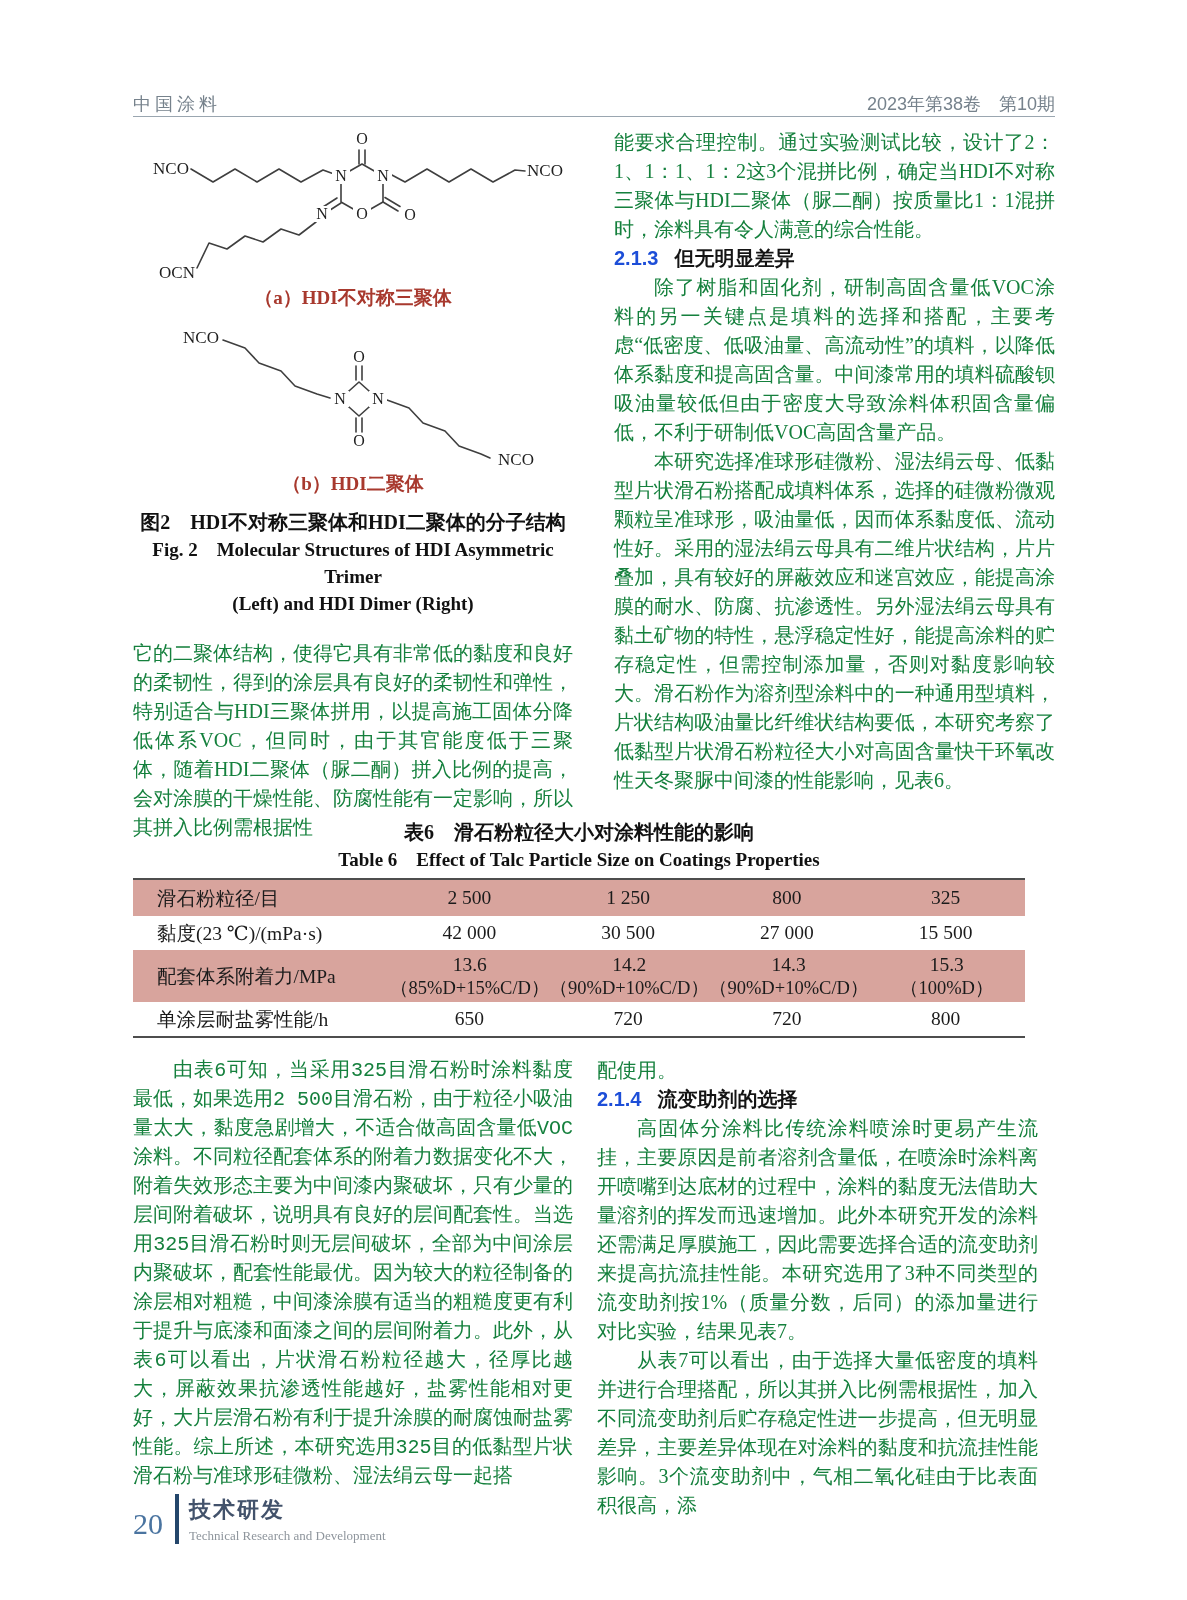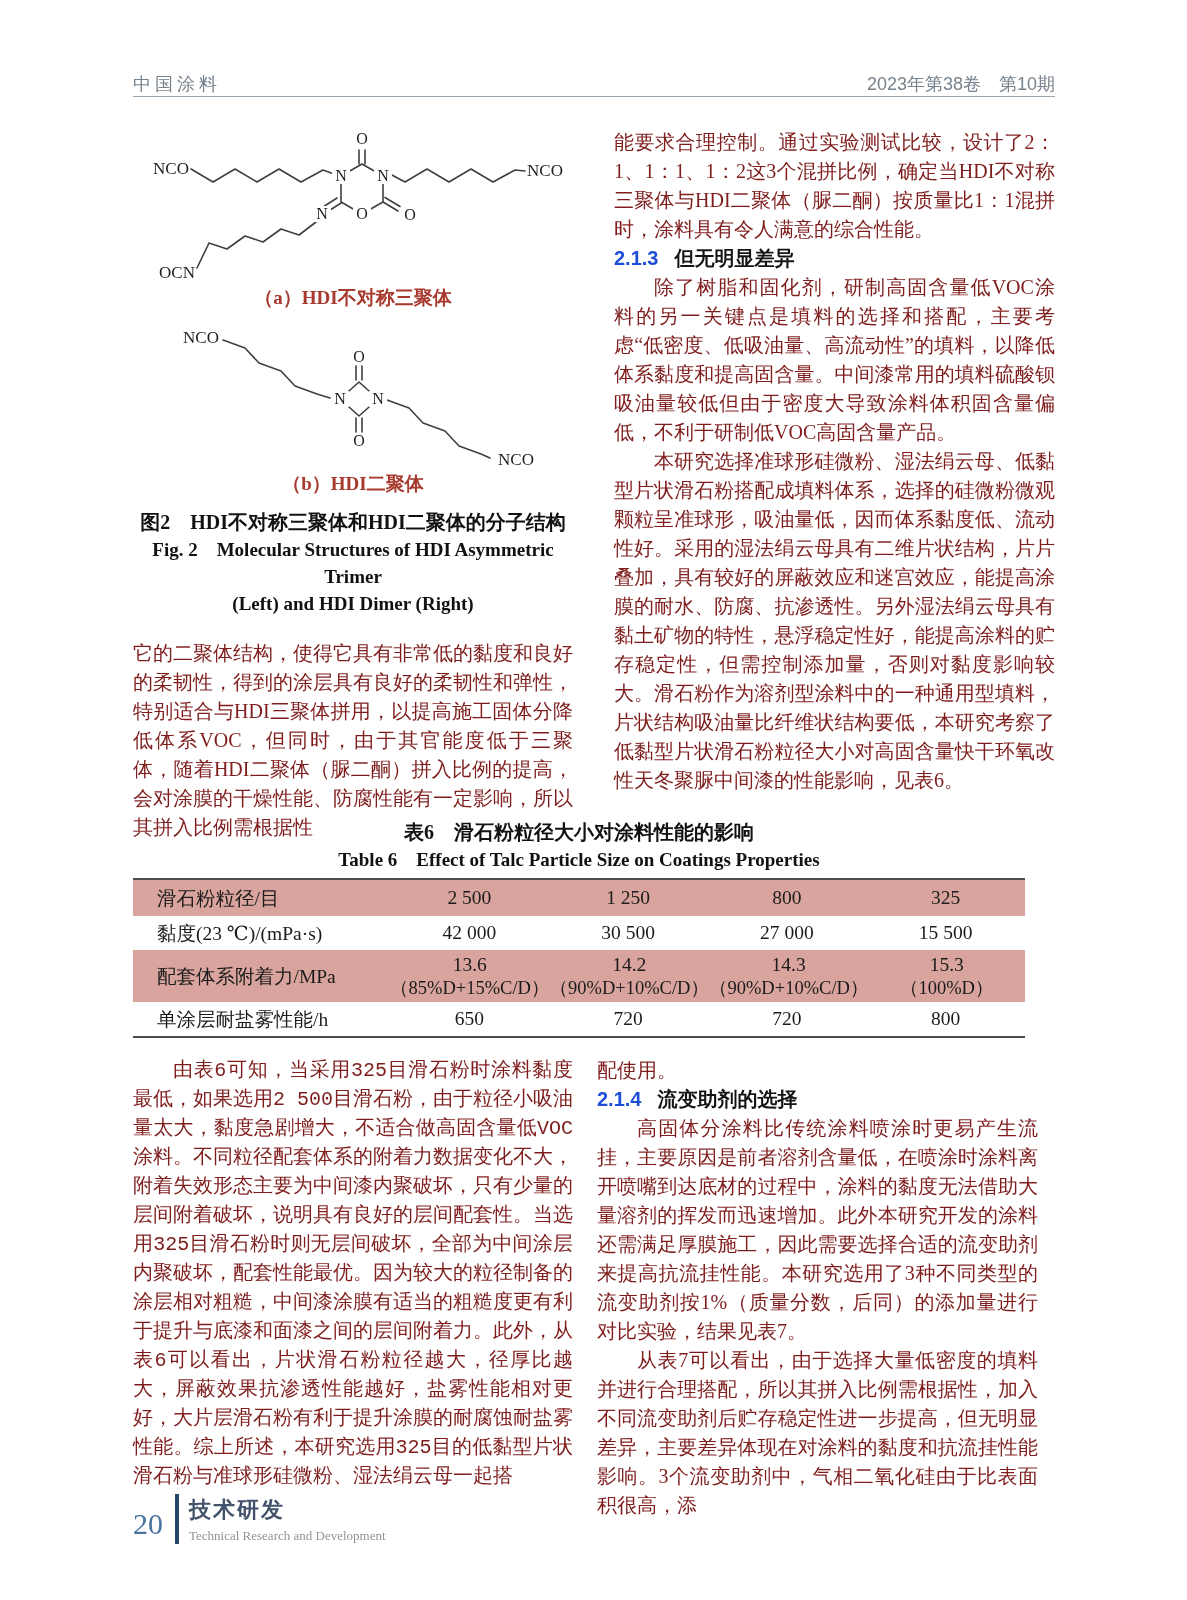--- a/index.html
+++ b/index.html
@@ -1,28 +1,28 @@
 <!DOCTYPE html>
 <html><head>
 <meta charset="utf-8">
 <style>
   html,body{margin:0;padding:0;background:#e8e8e8;}
   .page{position:relative;width:1187px;height:1600px;background:#ffffff;margin:0 auto;
         font-family:"Liberation Serif","DejaVu Serif",serif;color:#1b1b1b;overflow:hidden;}
   
-  .hdr{position:absolute;left:133px;top:72px;width:922px;height:24px;
+  .hdr{position:absolute;left:133px;top:92px;width:922px;height:24px;
        border-bottom:1px solid #9aa6b0;display:flex;justify-content:space-between;
        font-family:"Liberation Sans","DejaVu Sans",sans-serif;font-size:18px;color:#76828c;}
   .hdr .jt{letter-spacing:4px;}
   
   .colL{position:absolute;left:133px;top:126px;width:440px;}
   .colR{position:absolute;left:614px;top:128px;width:441px;}
   .colBL{position:absolute;left:133px;top:1056px;width:440px;font-family:Liberation Mono, monospace;}
   .colBR{position:absolute;left:597px;top:1056px;width:441px;}
-  p.body{font-size:20px;line-height:29px;text-align:justify;margin:0;color:#7f1d1d;}
+  p.body{font-size:20px;line-height:29px;text-align:justify;margin:0;color:#15803d;}
   p.ind{text-indent:2em;}
   .sec-head{font-size:20px;line-height:29px;font-family:"Liberation Sans","DejaVu Sans",sans-serif;}
   .sec-num{color:#1d4ed8;font-weight:600;}
   .sec-title{color:#141414;font-weight:600;margin-left:16px;}
   
   .structsvg{display:block;}
   .chemcap{text-align:center;font-size:19px;line-height:24px;color:#a8392e;font-weight:600;}
   .capb{margin-top:4px;}
   .figcap{margin-top:12px;text-align:center;}
   .figcap .zh{font-size:20px;font-weight:700;line-height:28px;color:#111;}

